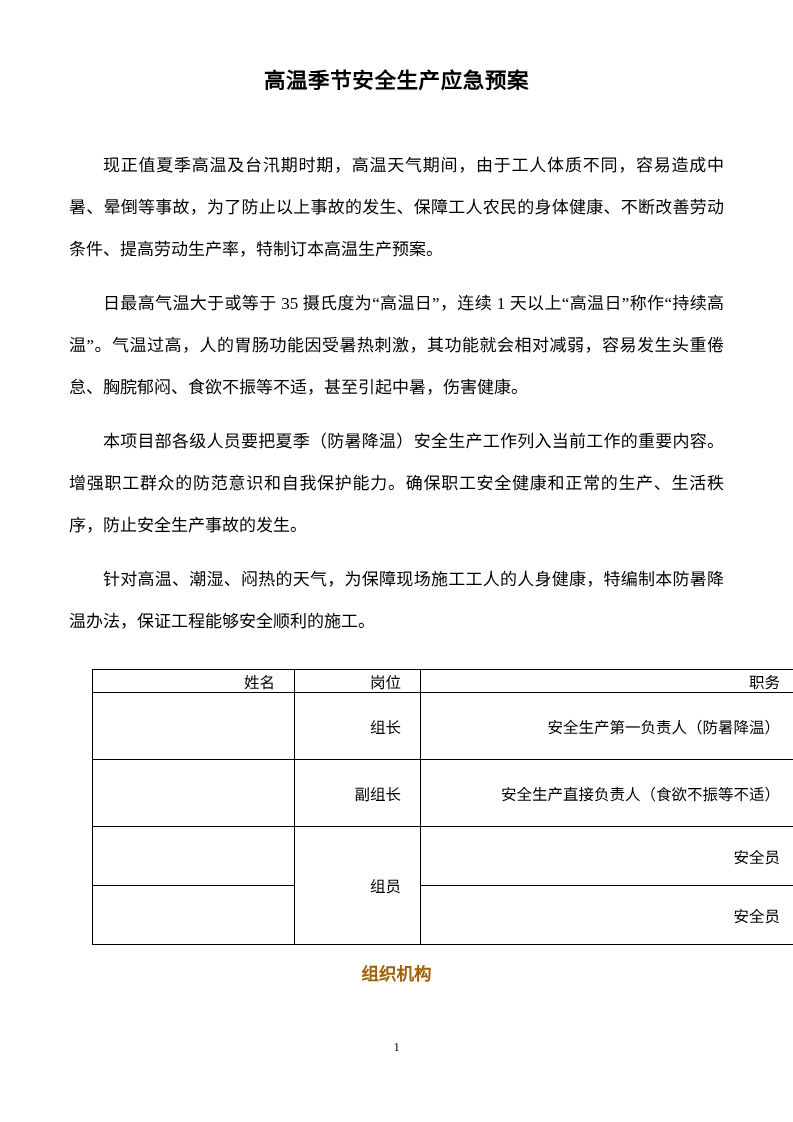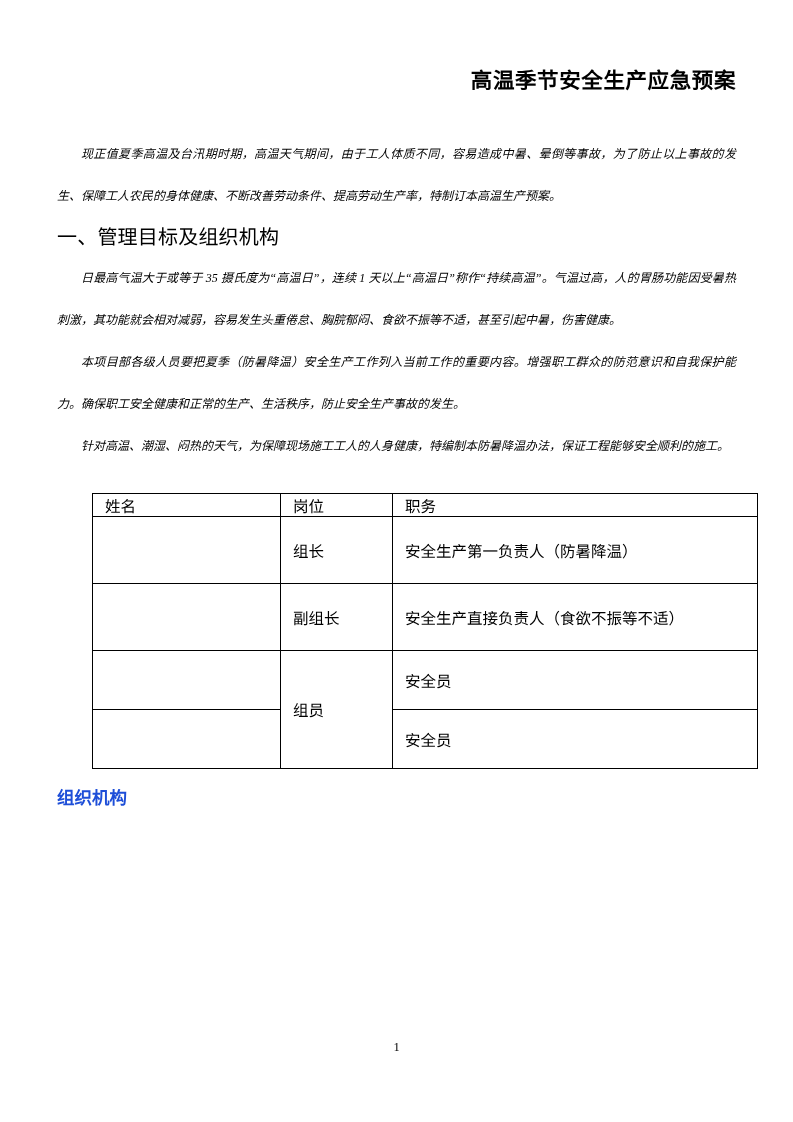--- a/index.html
+++ b/index.html
@@ -28,39 +28,38 @@
     position: absolute;
     left: 57px;
     top: 0;
     width: 679px;
   }
 
   
   .doc-title {
     margin: 0;
     padding: 68px 0 0 0;
-    text-align: right;
+    text-align: center;
     font-family: "Liberation Sans", "DejaVu Sans", sans-serif;
     font-weight: bold;
     font-size: 21.5px;
     letter-spacing: 0.6px;
     line-height: 1.25;
     color: #000;
   }
 
   
   .para {
-    margin: 0;
-    font-size: 12px;
+    margin: 12px;
+    font-size: 17px;
     line-height: 42px;
     text-align: justify;
     text-justify: inter-ideograph;
     text-indent: 2em;
     color: #000;
-    font-style: italic;
   }
   .gap-after-title { height: 38px; }
 
   
   .section-heading {
     margin: 0;
     font-family: "Liberation Sans", "DejaVu Sans", sans-serif;
     font-weight: normal;
     font-size: 20px;
     line-height: 40px;
@@ -75,43 +74,43 @@
     padding-left: 35px;
   }
   table.org-table {
     border-collapse: collapse;
     width: 590px;
     table-layout: fixed;
   }
   table.org-table td,
   table.org-table th {
     border: 1px solid #000000;
-    text-align: left;
+    text-align: right;
     vertical-align: middle;
     font-size: 15.5px;
     font-weight: normal;
     font-family: "Liberation Serif", "DejaVu Serif", serif;
     color: #000;
-    padding: 0 12px;
+    padding: 0 19px;
   }
   td.col-name, th.col-name  { width: 163px; }
   td.col-post, th.col-post  { width: 87px; }
   td.col-duty, th.col-duty  { width: 340px; }
   tr.row-body td { height: 66px; }
   tr.row-short td { height: 58px; }
 
   
   .table-caption {
     margin: 16px 0 0 0;
-    text-align: left;
+    text-align: center;
     font-family: "Liberation Sans", "DejaVu Sans", sans-serif;
     font-weight: bold;
     font-size: 17.5px;
     line-height: 26px;
-    color: #1d4ed8;
+    color: #a16207;
   }
 
   
   .page-number {
     position: absolute;
     left: 0;
     top: 1040px;
     width: 793px;
     text-align: center;
     font-size: 12.5px;
@@ -125,21 +124,20 @@
 <div class="page">
 
   <div class="content">
 
     <h1 class="doc-title">高温季节安全生产应急预案</h1>
 
     <div class="gap-after-title"></div>
 
     <p class="para">现正值夏季高温及台汛期时期，高温天气期间，由于工人体质不同，容易造成中暑、晕倒等事故，为了防止以上事故的发生、保障工人农民的身体健康、不断改善劳动条件、提高劳动生产率，特制订本高温生产预案。</p>
 
-    <h2 class="section-heading">一、管理目标及组织机构</h2>
 
     <p class="para">日最高气温大于或等于 35 摄氏度为“高温日”，连续 1 天以上“高温日”称作“持续高温”。气温过高，人的胃肠功能因受暑热刺激，其功能就会相对减弱，容易发生头重倦怠、胸脘郁闷、食欲不振等不适，甚至引起中暑，伤害健康。</p>
 
     <p class="para">本项目部各级人员要把夏季（防暑降温）安全生产工作列入当前工作的重要内容。增强职工群众的防范意识和自我保护能力。确保职工安全健康和正常的生产、生活秩序，防止安全生产事故的发生。</p>
 
     <p class="para">针对高温、潮湿、闷热的天气，为保障现场施工工人的人身健康，特编制本防暑降温办法，保证工程能够安全顺利的施工。</p>
 
     <div class="table-wrap">
       <table class="org-table">
         <tbody>

